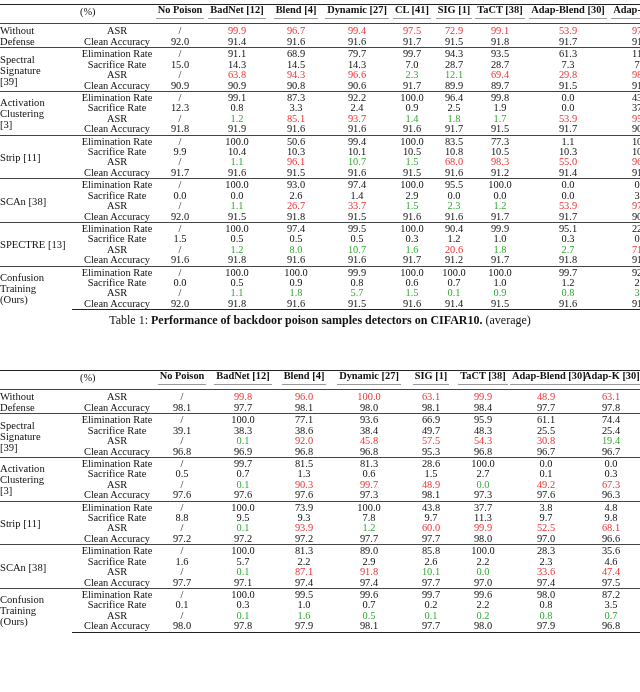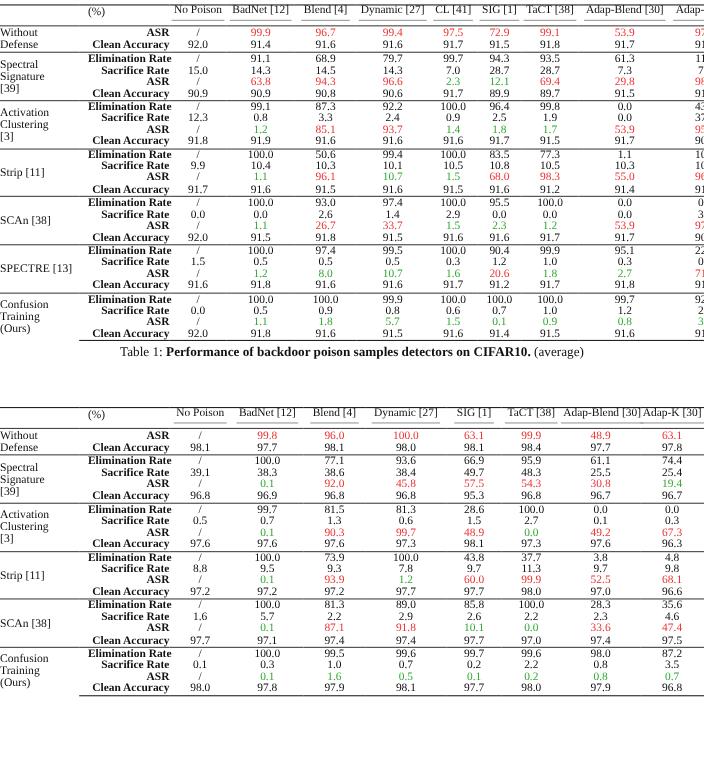--- a/index.html
+++ b/index.html
@@ -2,22 +2,22 @@
 <html><head>
 <meta charset="utf-8">
 <style>
   html, body { margin:0; padding:0; background:#fff; }
   body { width:640px; height:692px; position:relative; overflow:hidden;
          font-family:"Liberation Serif", "DejaVu Serif", serif; color:#111; }
   .tbl-wrap { position:absolute; left:0; width:640px; }
   table { border-collapse:collapse; width:640px; font-size:10.4px; line-height:10.4px; table-layout:fixed; }
   td, th { padding:0; text-align:center; font-weight:normal; white-space:nowrap; }
   th { padding-bottom:4px; }
-  th span.ul { display:inline-block; border-bottom:1px solid #999; padding:0 2px 3px; }
-  td.metric { text-align:right; padding-left:8px;font-weight:bold; }
+  th span.ul { display:inline-block; border-bottom:1px solid #999; padding:0 2px 3px;font-weight:bold; }
+  td.metric { text-align:center; padding-left:8px; }
   td.defense { text-align:left; vertical-align:middle; line-height:11px; font-size:10.6px; }
   tr.top td, tr.top th { border-top:1.6px solid #222; }
   tr.groupstart td { border-top:1.2px solid #444; padding-top:1px; }
   tr.bottom td { border-bottom:1.6px solid #222; }
   .red { color:#ee3333; }
   .green { color:#33aa33; }
   .caption { text-align:center; font-size:12px; margin-top:2px; line-height:17px; }
   .caption b { font-weight:bold; }
 </style>
 </head>

